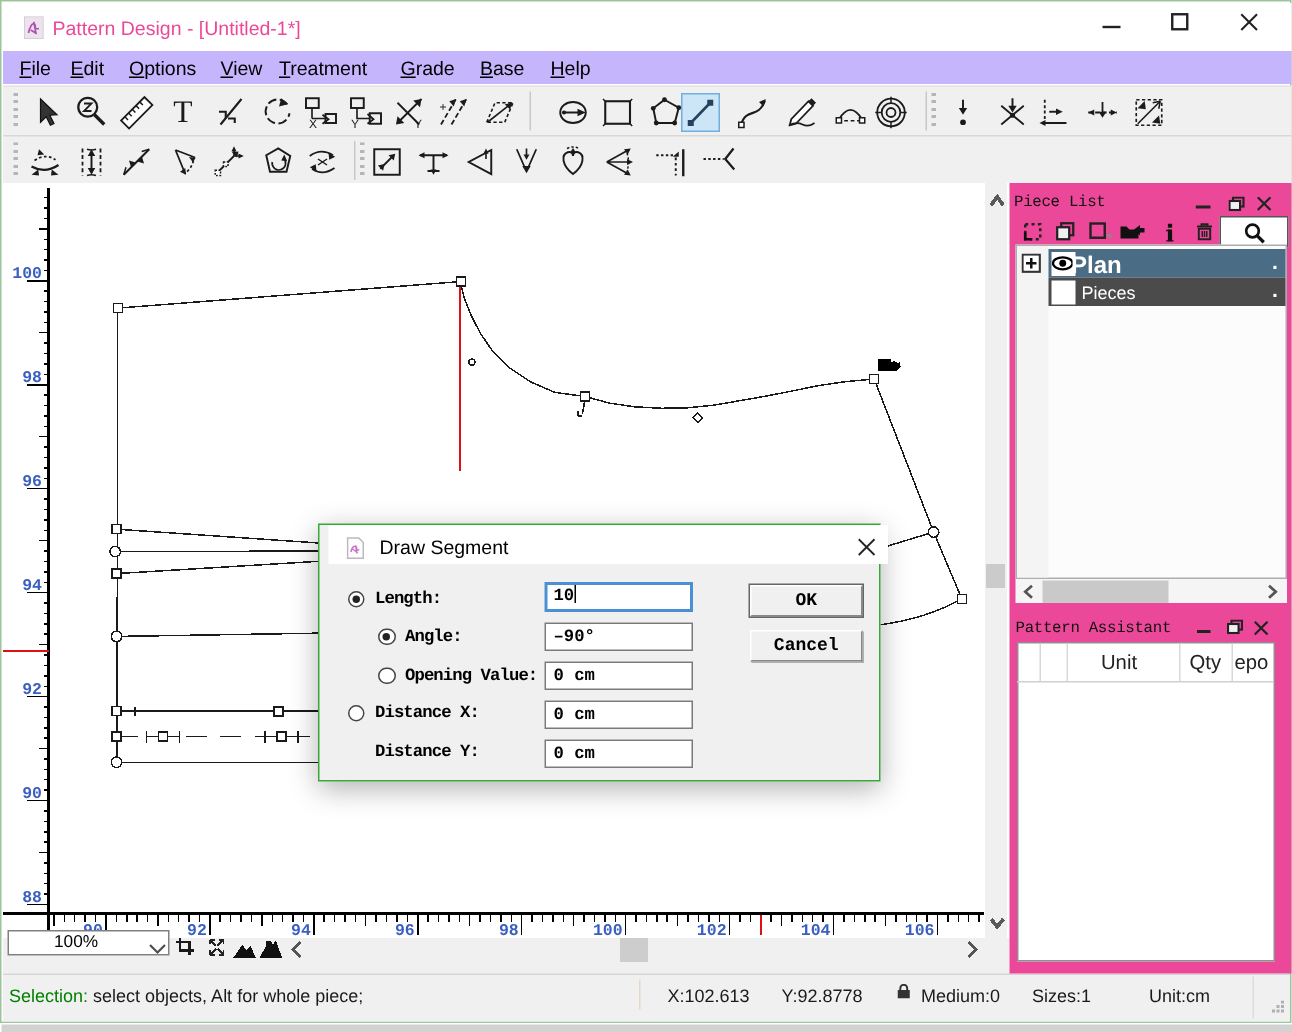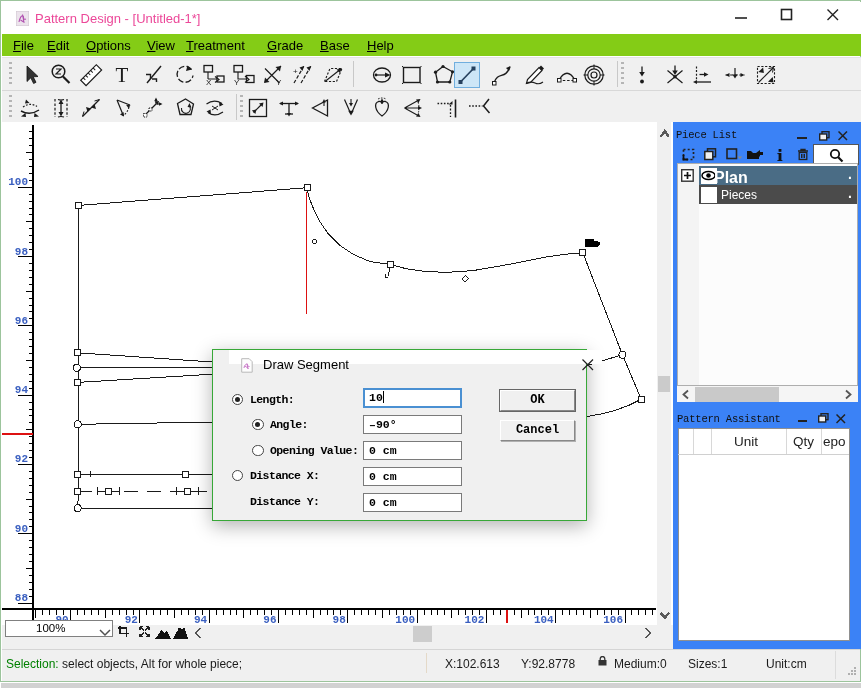--- a/index.html
+++ b/index.html
@@ -5,47 +5,47 @@
 * { margin:0; padding:0; box-sizing:border-box; }
 html,body { width:861px; height:688px; overflow:hidden; background:#fff;
   font-family:"Liberation Sans", sans-serif; }
 #win { position:absolute; left:0; top:0; width:861px; height:682px;
   border:1.5px solid #9cc49c; background:#fff; }
 .abs { position:absolute; }
 
 #titlebar { position:absolute; left:1px; top:1px; width:859px; height:32px; background:#fff; }
 #title-text { position:absolute; left:33px; top:9px; font-size:13px; color:#ec4899; }
 
-#menubar { position:absolute; left:1px; top:33px; width:859px; height:22px; background:#84cc16; font-size:13px; color:#000; }
+#menubar { position:absolute; left:1px; top:33px; width:859px; height:22px; background:#c4b5fd; font-size:13px; color:#000; }
 #menubar span { position:absolute; top:4px; }
 #menubar u { text-decoration:underline; }
 
 #tb1 { position:absolute; left:1px; top:56px; width:859px; height:33px; background:#f0f0f0; border-top:1px solid #e3e3e3; }
 #tb2 { position:absolute; left:1px; top:89px; width:859px; height:34px; background:#f0f0f0; border-top:1px solid #d8d8d8; border-bottom:1px solid #d8d8d8; }
 .grip { position:absolute; top:4px; width:3px; height:24px;
   background:repeating-linear-gradient(to bottom,#b5b5b5 0 2px,transparent 2px 5px); }
 .vsep { position:absolute; top:3px; width:1px; height:26px; background:#c8c8c8; }
 .ticon { position:absolute; }
 #seltool { position:absolute; left:452px; top:4px; width:26px; height:26px; background:#cde6f7; border:1px solid #70aede; }
 
 #canvas { position:absolute; left:1px; top:121px; width:671px; height:527px; background:#fff; }
 
 #combo { position:absolute; left:4px; top:619px; width:108px; height:17px; background:#fff; border:1px solid #808080; font-size:11.5px; }
 #combo .val { position:absolute; left:30px; top:1px; }
 
 #statusbar { position:absolute; left:1px; top:648px; width:858px; height:32px; background:#f0f0f0; border-top:1px solid #d5d5d5; font-size:12px; color:#1a1a1a; }
 #statusbar .it { position:absolute; top:7px; }
 #bottomstrip { position:absolute; left:0px; top:682px; width:861px; height:6px; background:#d2d2d2; }
 
-#rpanel { position:absolute; left:672px; top:121px; width:188px; height:527px; background:#3b82f6;padding-left:14px; }
+#rpanel { position:absolute; left:672px; top:121px; width:188px; height:527px; background:#ec4899;padding-left:14px; }
 .ptitle { font-family:"Liberation Mono", monospace; font-size:10.5px; color:#111; letter-spacing:-0.2px; }
 
 #dialog { position:absolute; left:211px; top:348px; width:375px; height:172px;
   background:#f0f0f0; border:1.5px solid #38a838; box-shadow:0 5px 18px rgba(0,0,0,0.30); }
-#dlg-title { position:absolute; left:16px; top:0; width:100%; height:14px; background:#fff;text-decoration:underline; }
+#dlg-title { position:absolute; left:6px; top:0; width:100%; height:26px; background:#fff;text-decoration:underline; }
 #dlg-title .cap { position:absolute; left:34px; top:7px; font-size:13px; color:#000; }
 .dlabel { position:absolute; font-family:"Liberation Mono", monospace; font-size:11.5px; letter-spacing:-0.6px; color:#000; font-weight:bold; }
 .dinput { position:absolute; left:150px; width:99px; height:19px; background:#fff; border:1px solid #7a7a7a;
   font-family:Liberation Mono, monospace; font-size:11.5px; padding-left:5px; line-height:17px; font-weight:bold; }
 .radio { position:absolute; width:11.5px; height:11.5px; border:1.3px solid #444; border-radius:50%; background:#fff; }
 .radio.on::after { content:""; position:absolute; left:2px; top:2px; width:5px; height:5px; border-radius:50%; background:#222; }
 .dbtn { position:absolute; left:287px; width:75px; height:21px; background:#f0f0f0;
   border-top:1.5px solid #fff; border-left:1.5px solid #fff; border-right:1.5px solid #888; border-bottom:1.5px solid #888;
   box-shadow:1px 1px 0 #b0b0b0; font-family:"Liberation Mono", monospace; font-size:12px; font-weight:bold; text-align:center; line-height:18px; }
 </style>

